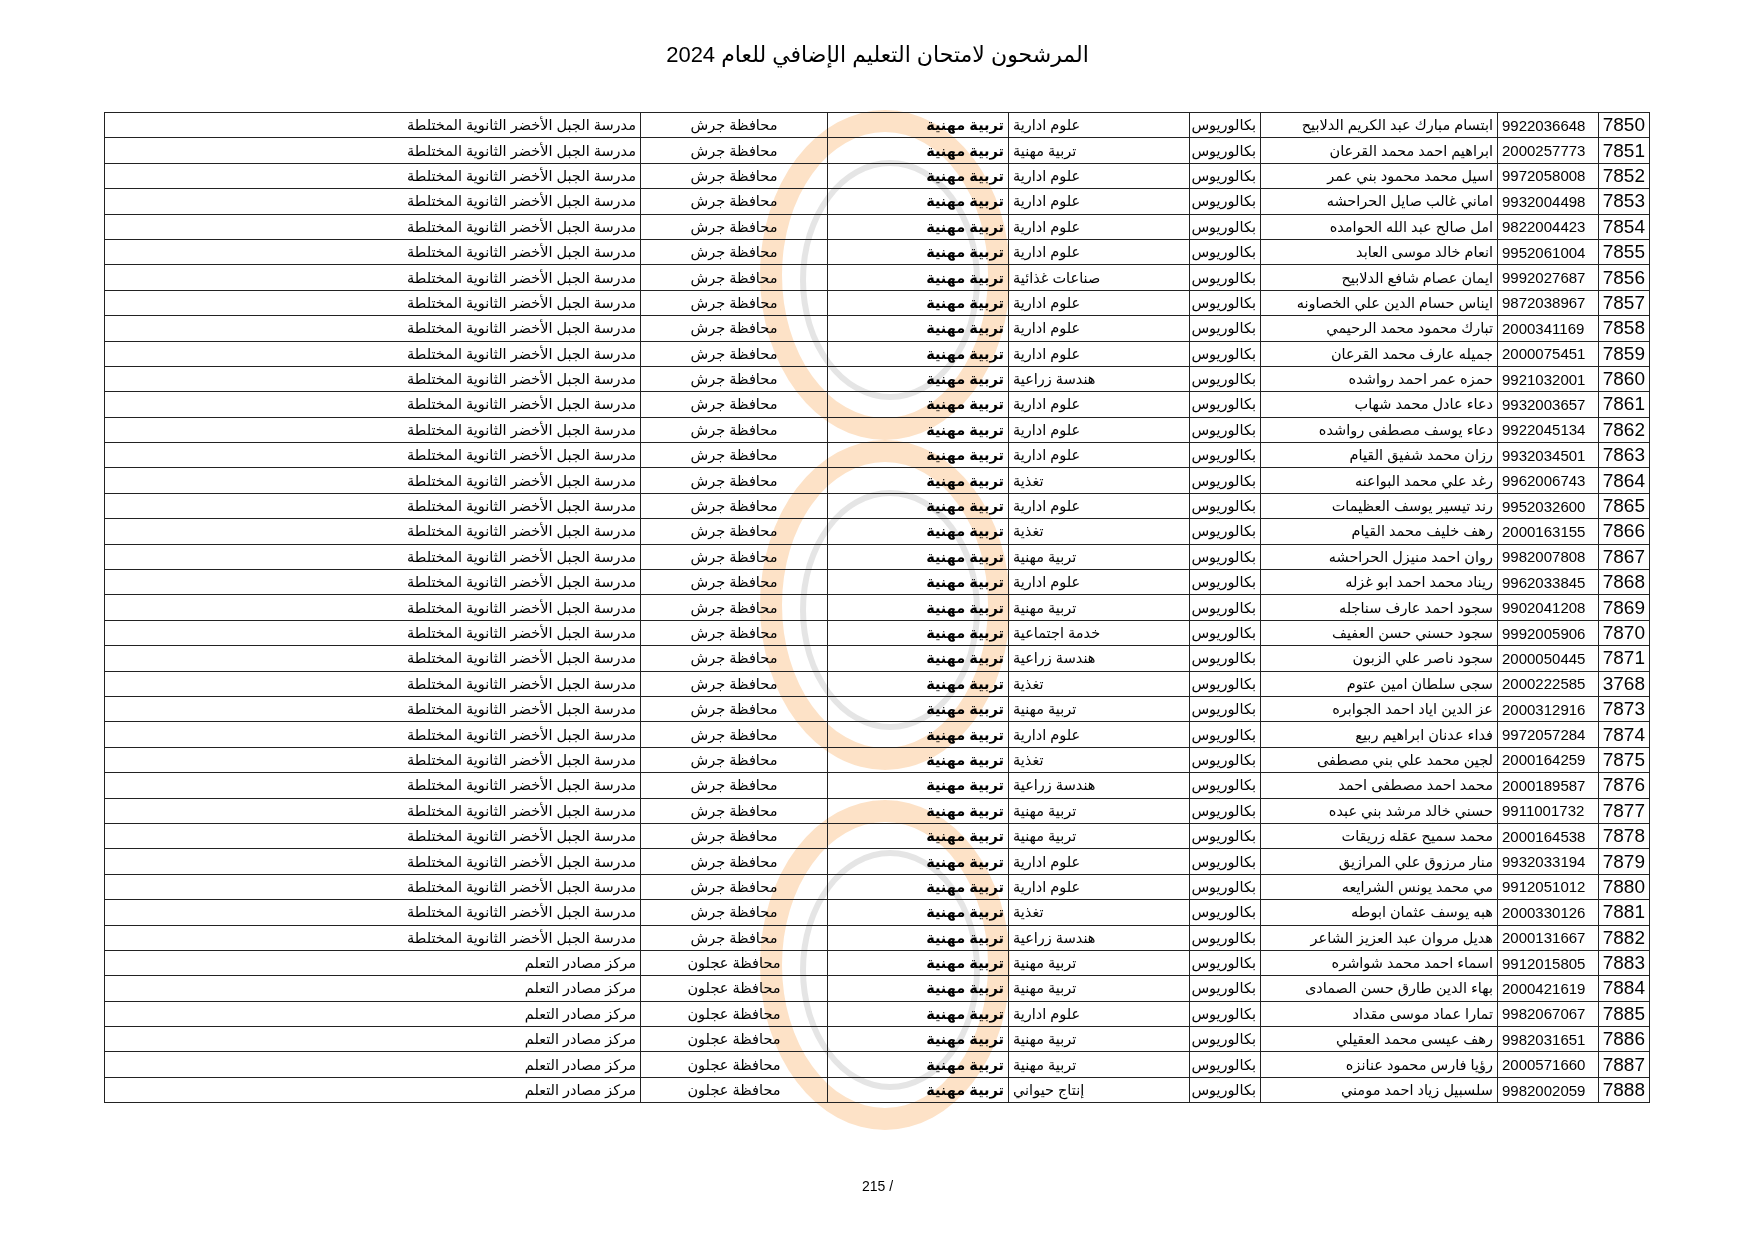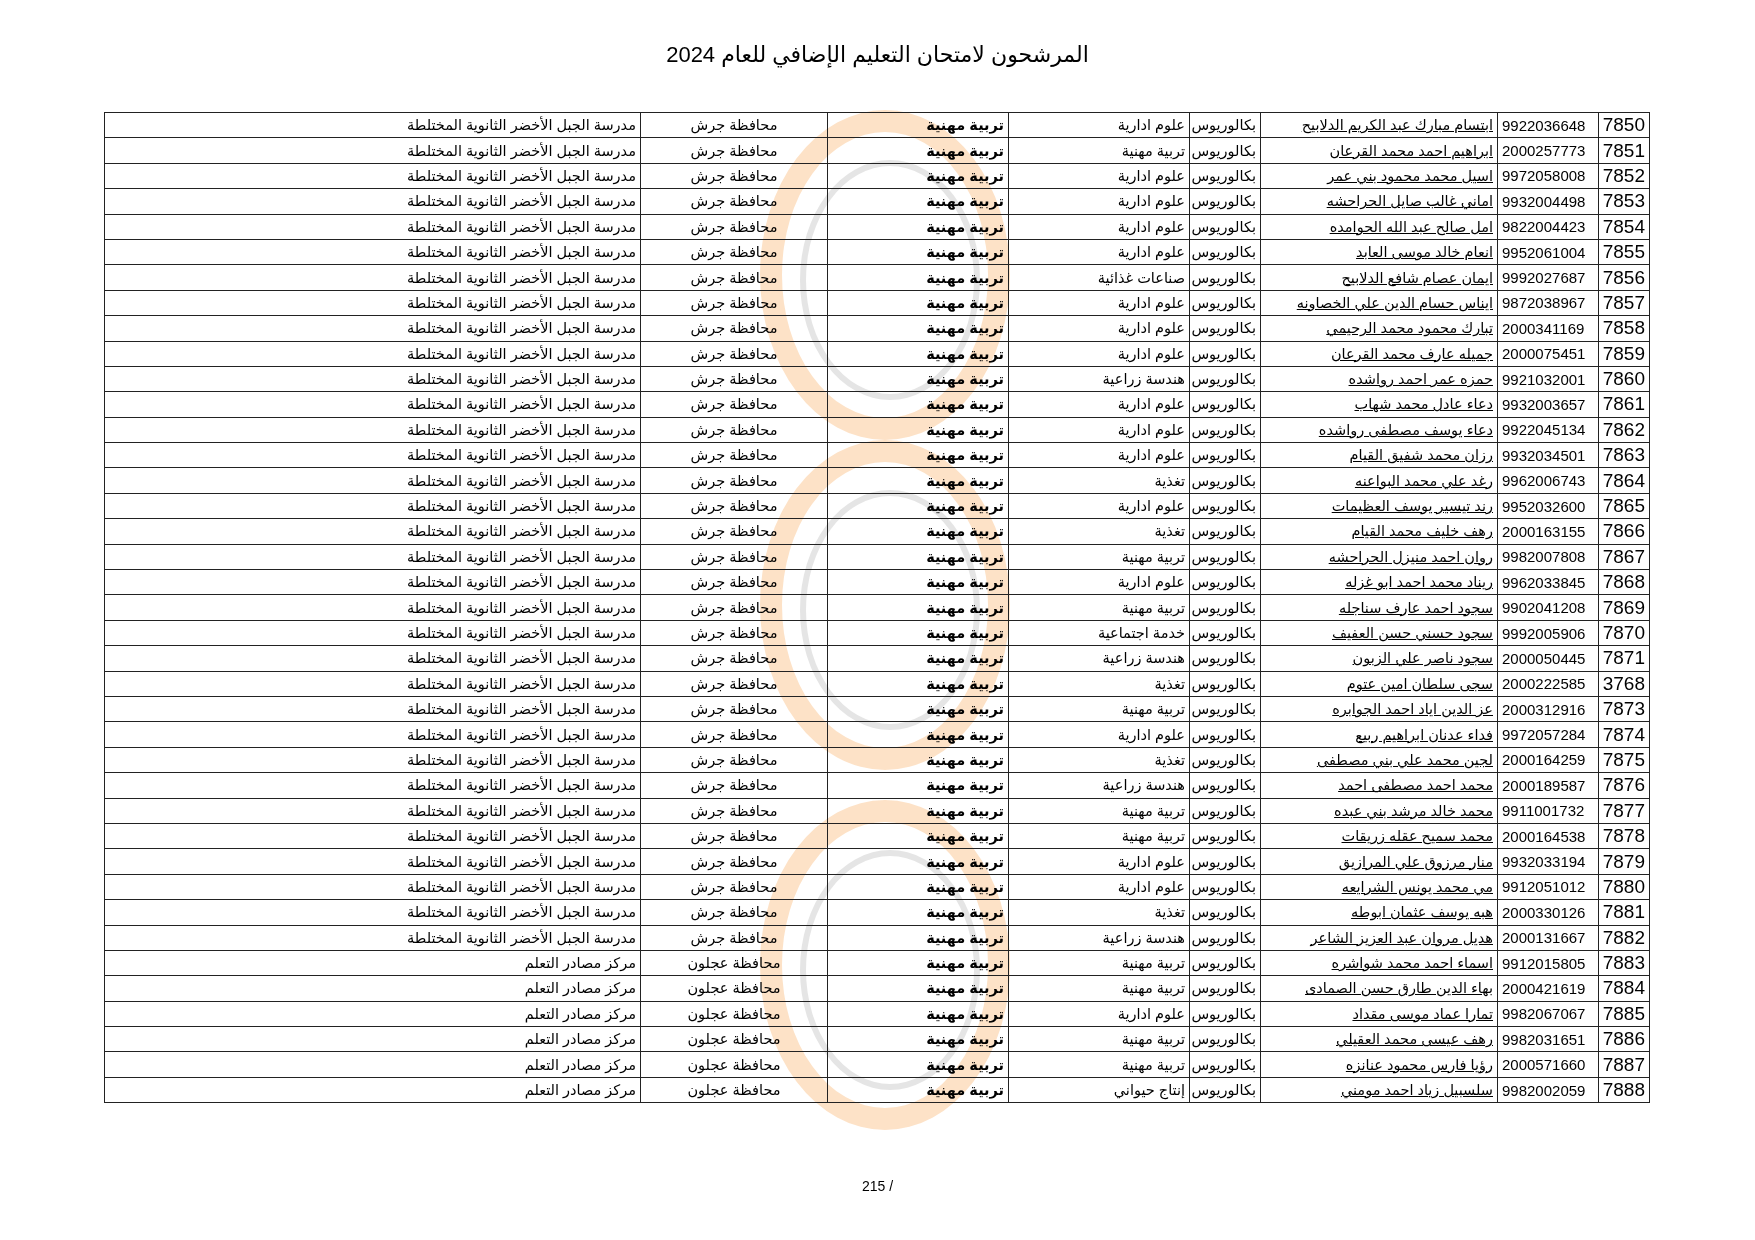--- a/index.html
+++ b/index.html
@@ -11,23 +11,23 @@
   .wm-ring { position:absolute; left:200px; top:10px; width:250px; height:330px; border-radius:50%;
              border:22px solid rgba(250,190,130,0.45); box-sizing:border-box; }
   .wm-face { position:absolute; left:240px; top:60px; width:180px; height:240px; border-radius:50%;
              border:6px solid rgba(180,180,180,0.35); box-sizing:border-box; }
   table { position:absolute; left:104px; top:112px; border-collapse:collapse; direction:rtl;
           z-index:1; table-layout:fixed; width:1546px; }
   td { border:1.5px solid #222; height:24.4px; padding:0 4px; font-size:14.5px; white-space:nowrap;
        overflow:hidden; vertical-align:middle; }
   td.seq { width:42px; text-align:left; font-size:19px; }
   td.nid { width:92px; text-align:left; font-size:15px; }
-  td.name { width:228px; text-align:right;text-decoration:underline; }
+  td.name { width:228px; text-align:right; }
   td.deg { width:62px; text-align:right; }
-  td.spec { width:172px; text-align:right; }
+  td.spec { width:172px; text-align:left; }
   td.track { width:172px; text-align:right; font-weight:bold; }
   td.gov { width:178px; text-align:center; }
   td.school { text-align:right; }
   .page-num { position:absolute; top:1178px; left:0; width:1755px; text-align:center; font-size:14px; }
 </style>
 </head>
 <body>
 
 <div class="title">المرشحون لامتحان التعليم الإضافي للعام 2024</div>
 
@@ -312,21 +312,21 @@
         <td class="name">محمد احمد مصطفى احمد</td>
         <td class="deg">بكالوريوس</td>
         <td class="spec">هندسة زراعية</td>
         <td class="track">تربية مهنية</td>
         <td class="gov">محافظة جرش</td>
         <td class="school">مدرسة الجبل الأخضر الثانوية المختلطة</td>
       </tr>
       <tr>
         <td class="seq">7877</td>
         <td class="nid">9911001732</td>
-        <td class="name">محمد خالد مرشد بني عبده</td>
+        <td class="name">حسني خالد مرشد بني عبده</td>
         <td class="deg">بكالوريوس</td>
         <td class="spec">تربية مهنية</td>
         <td class="track">تربية مهنية</td>
         <td class="gov">محافظة جرش</td>
         <td class="school">مدرسة الجبل الأخضر الثانوية المختلطة</td>
       </tr>
       <tr>
         <td class="seq">7878</td>
         <td class="nid">2000164538</td>
         <td class="name">محمد سميح عقله زريقات</td>

